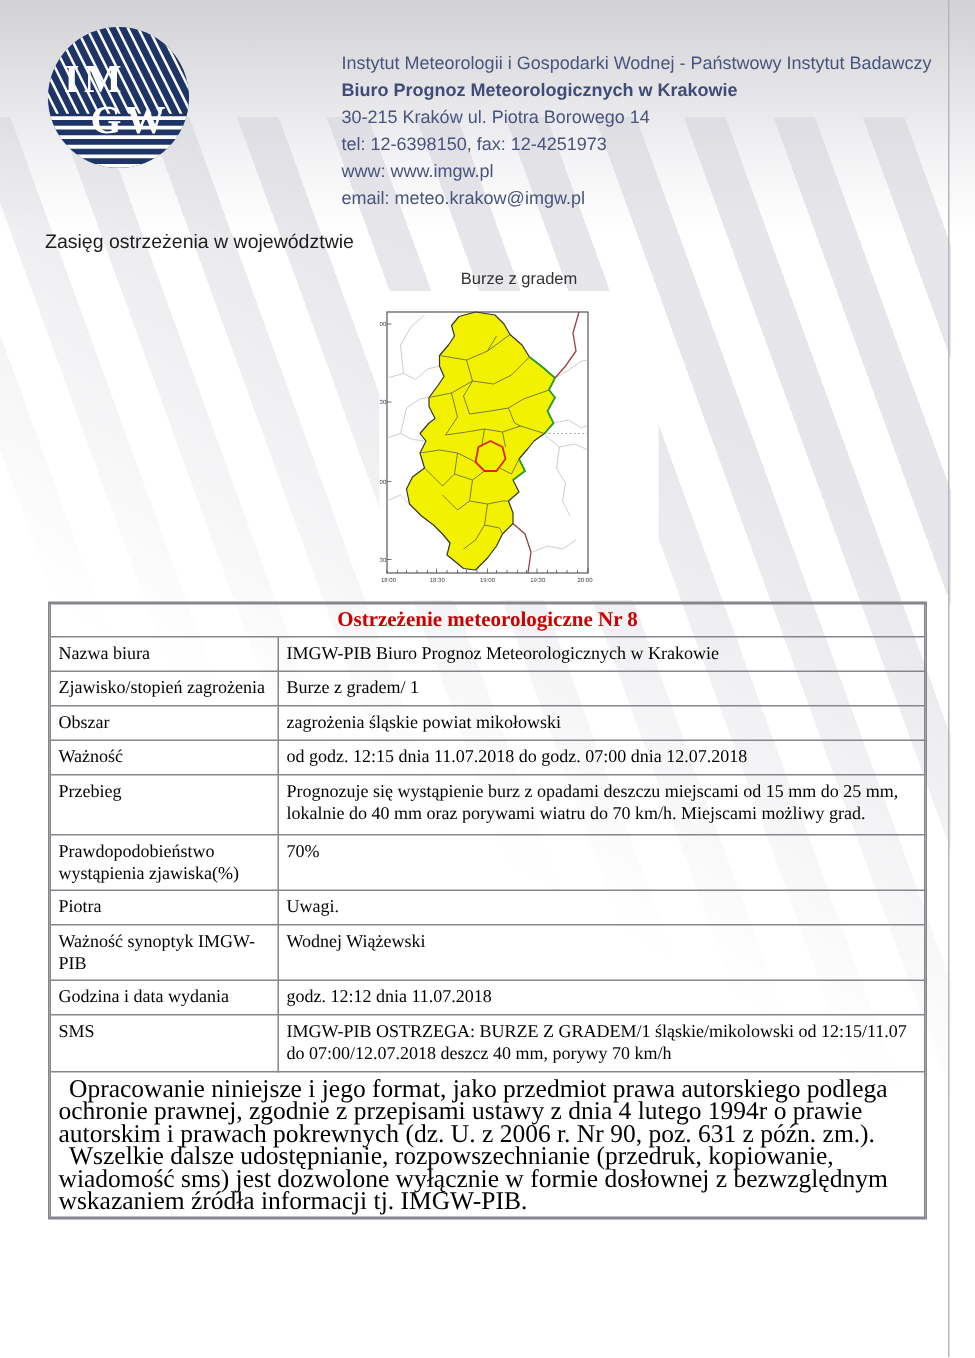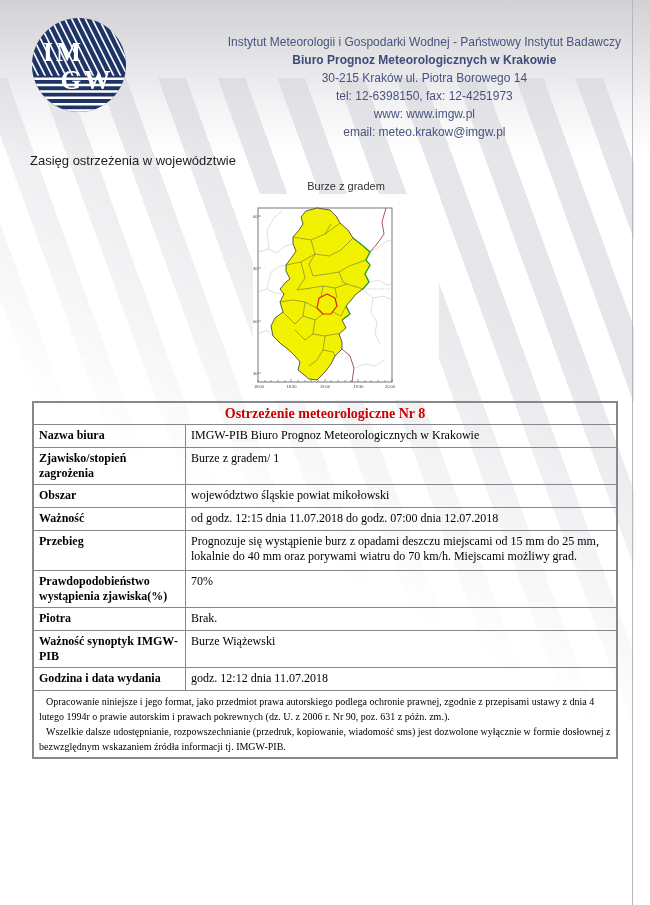--- a/index.html
+++ b/index.html
@@ -6,38 +6,38 @@
   .page{position:relative;width:650px;height:905px;background:#ffffff;overflow:hidden;
         font-family:"Liberation Sans",sans-serif;}
   .top-gradient{position:absolute;left:0;top:0;right:0;height:155px;
         background:linear-gradient(to bottom,#d2d2d5 0,#dedee1 40px,#f3f3f5 105px,#ffffff 155px);}
   .watermark{position:absolute;left:0;top:78px;right:16px;height:712px;
         background:repeating-linear-gradient(70deg,rgba(210,210,218,.55) 0 26px,rgba(255,255,255,0) 26px 56px);
         -webkit-mask-image:linear-gradient(210deg,#000 0%,#000 28%,transparent 62%);
         mask-image:linear-gradient(210deg,#000 0%,#000 28%,transparent 62%);}
   .edge-line{position:absolute;top:0;bottom:0;right:17px;width:1px;background:#b6b6bb;}
   .logo{position:absolute;left:30px;top:16px;width:98px;height:98px;}
-  .org-block{position:absolute;top:33px;right:29px;text-align:center;
+  .org-block{position:absolute;top:33px;right:29px;text-align:left;
         font-size:12px;line-height:18px;color:#48547e;}
   .org-block .b{font-weight:bold;color:#3f4b78;}
   .section-heading{position:absolute;top:153px;left:30px;width:620px;text-align:left;
         font-size:13px;color:#1c1c1c;}
   .map-block{position:absolute;left:253px;top:177px;width:186px;}
   .map-title{text-align:center;font-size:11px;color:#333;margin:3px 0 2px 0;}
   .map-svg{display:block;background:#fff;}
   .table-wrap{position:absolute;left:32px;top:401px;width:584px;
         border:1px solid #86868c;background:transparent;}
   table.warn{width:100%;border-collapse:collapse;font-family:"Liberation Serif","DejaVu Serif",serif;
         font-size:12px;color:#000;}
   table.warn td{border:1px solid #86868c;vertical-align:top;padding:3px 5px;line-height:15px;
         background:transparent;}
-  td.lab{width:141px;font-weight:bold;border-radius:10px;}
+  td.lab{width:141px;font-weight:normal;border-radius:10px;}
   td.ttl{text-align:center;font-weight:bold;font-size:14px;padding:5px 4px;}
   .h23{height:16px}.h37{height:30px}.h38{height:31px}.h40{height:33px}
-  td.foot{font-size:10px;line-height:15px;padding:2px 6px 6px 4px;}
+  td.foot{font-size:17px;line-height:15px;padding:2px 6px 6px 4px;}
   td.foot p{margin:0;text-indent:7px;}
 </style>
 </head>
 <body>
 
 <div class="page">
   <div class="top-gradient"></div>
   <div class="watermark"></div>
   <div class="edge-line"></div>
 
@@ -212,45 +212,49 @@
       <tr>
         <td class="lab h23">Nazwa biura</td>
         <td>IMGW-PIB Biuro Prognoz Meteorologicznych w Krakowie</td>
       </tr>
       <tr>
         <td class="lab h23">Zjawisko/stopień zagrożenia</td>
         <td>Burze z gradem/ 1</td>
       </tr>
       <tr>
         <td class="lab h23">Obszar</td>
-        <td>województwo śląskie powiat mikołowski</td>
+        <td>zagrożenia śląskie powiat mikołowski</td>
       </tr>
       <tr>
         <td class="lab h23">Ważność</td>
         <td>od godz. 12:15 dnia 11.07.2018 do godz. 07:00 dnia 12.07.2018</td>
       </tr>
       <tr>
         <td class="lab h40">Przebieg</td>
         <td>Prognozuje się wystąpienie burz z opadami deszczu miejscami od 15 mm do 25 mm, lokalnie do 40 mm oraz porywami wiatru do 70 km/h. Miejscami możliwy grad.</td>
       </tr>
       <tr>
         <td class="lab h37">Prawdopodobieństwo wystąpienia zjawiska(%)</td>
         <td>70%</td>
       </tr>
       <tr>
         <td class="lab h23">Piotra</td>
-        <td>Brak.</td>
+        <td>Uwagi.</td>
       </tr>
       <tr>
         <td class="lab h37">Ważność synoptyk IMGW-PIB</td>
-        <td>Burze Wiążewski</td>
+        <td>Wodnej Wiążewski</td>
       </tr>
       <tr>
         <td class="lab h23">Godzina i data wydania</td>
         <td>godz. 12:12 dnia 11.07.2018</td>
+      </tr>
+      <tr>
+        <td class="lab h38">SMS</td>
+        <td>IMGW-PIB OSTRZEGA: BURZE Z GRADEM/1 śląskie/mikolowski od 12:15/11.07 do 07:00/12.07.2018 deszcz 40 mm, porywy 70 km/h</td>
       </tr>
       <tr>
         <td class="foot" colspan="2">
           <p>Opracowanie niniejsze i jego format, jako przedmiot prawa autorskiego podlega ochronie prawnej, zgodnie z przepisami ustawy z dnia 4 lutego 1994r o prawie autorskim i prawach pokrewnych (dz. U. z 2006 r. Nr 90, poz. 631 z późn. zm.).</p>
           <p>Wszelkie dalsze udostępnianie, rozpowszechnianie (przedruk, kopiowanie, wiadomość sms) jest dozwolone wyłącznie w formie dosłownej z bezwzględnym wskazaniem źródła informacji tj. IMGW-PIB.</p>
         </td>
       </tr>
     </tbody>
       </table>
   </div>

